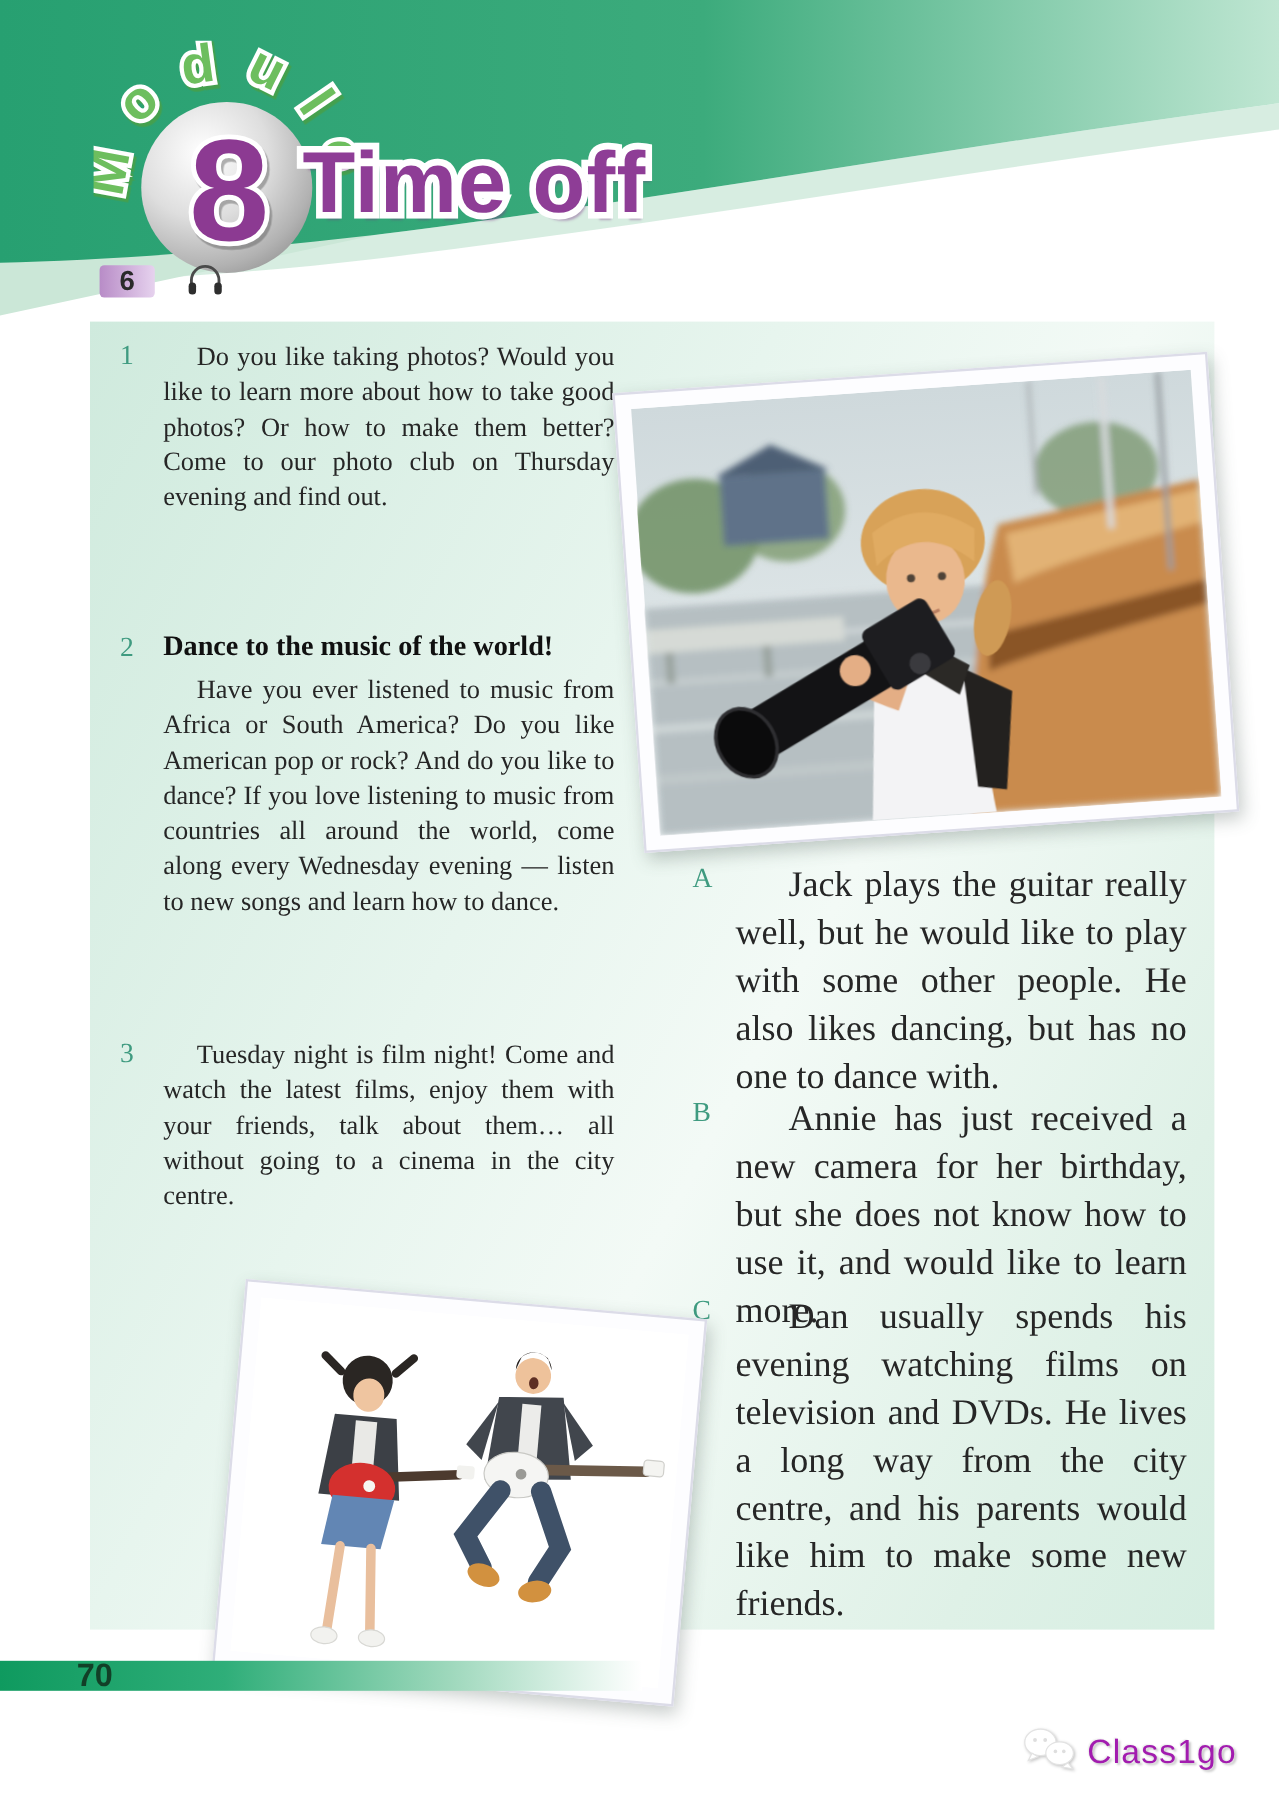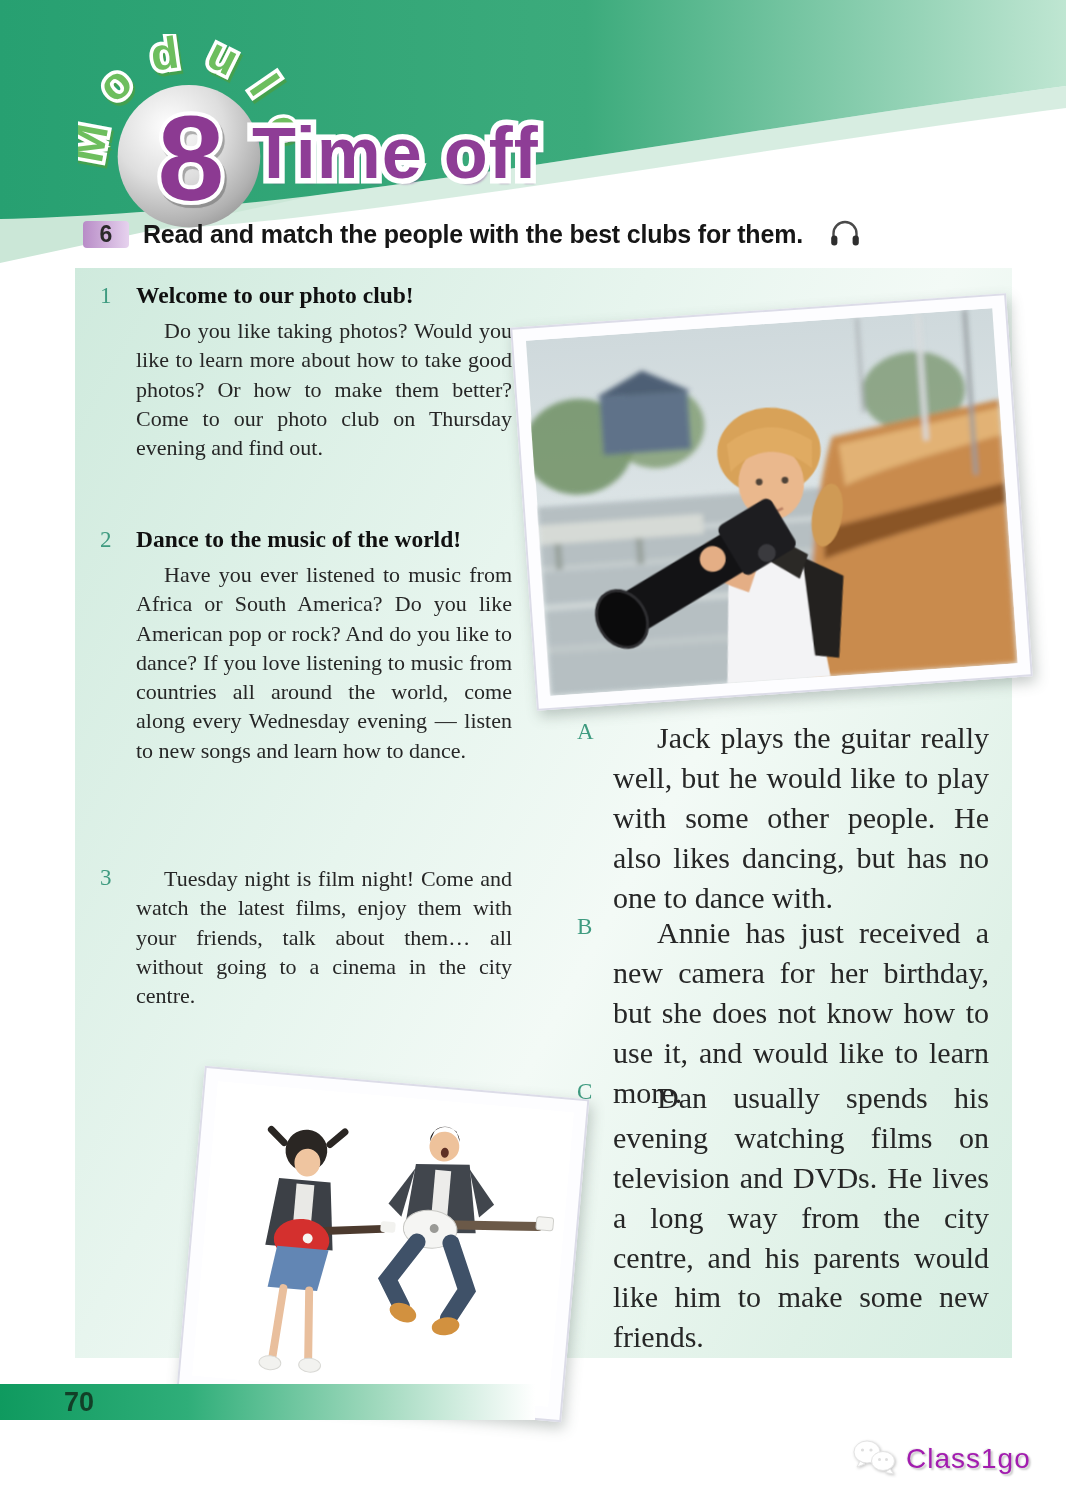--- a/index.html
+++ b/index.html
@@ -35,21 +35,21 @@
   .person .letter{width:22px;flex:none;font-size:23px;color:#3f9b80;padding-top:1px;}
   .person p{margin:0 0 0 14px;flex:1;font-size:30px;line-height:1.33;color:#262626;
     text-align:justify;text-indent:44px;}
   
   .photo{position:absolute;background:#fdfdff;border:2px solid #dcdce8;
     box-shadow:3px 6px 14px rgba(70,85,78,.30);padding:12px;}
   .photo svg{display:block;}
   .photo-girl{left:523px;top:310px;transform:rotate(-4deg);}
   .photo-band{left:190px;top:1082px;transform:rotate(5deg);}
   
-  .pagebar{position:absolute;left:0;top:1384px;width:535px;height:36px;
+  .pagebar{position:absolute;left:0;top:1384px;width:535px;height:25px;
     background:linear-gradient(90deg,#0f9a5f 0%,#2fae79 35%,#9ed8bc 70%,#ffffff 100%);
     display:flex;align-items:center;}
   .pagebar .pnum{margin-left:64px;font-family:"Liberation Sans",sans-serif;
     font-weight:bold;font-size:27px;color:#123f27;}
   .watermark{position:absolute;left:852px;top:1438px;display:flex;align-items:center;}
   .watermark .wlabel{margin-left:8px;font-family:"Liberation Sans",sans-serif;font-size:28px;
     color:#a21caf;text-shadow:2px 2px 2px #c8c8c8, -1px -1px 1px #efefef;letter-spacing:1px;}
 </style>
 </head>
 <body>
@@ -84,36 +84,34 @@
   </text>
 </svg>
 
 <div class="timeoff">
   <span class="t-stroke" aria-hidden="true">Time off</span>
   <span class="t-fill">Time off</span>
 </div>
 
 <div class="exline">
   <span class="expill">6</span>
-  <span class="exinstr">Read and match the people with the best clubs for them.</span>
   <span class="exaudio">
     <svg width="32" height="30" viewBox="0 0 32 30">
       <path d="M4.5 19 v-4.5 a11.5 11.5 0 0 1 23 0 V19" fill="none" stroke="#4a4a4a" stroke-width="2.4" stroke-linecap="round"></path>
       <rect x="2.2" y="16.5" width="6.2" height="10" rx="3" fill="#2e2e2e"></rect>
       <rect x="23.6" y="16.5" width="6.2" height="10" rx="3" fill="#2e2e2e"></rect>
     </svg>
   </span>
 </div>
 
 <div class="panel">
 
   <div class="club" style="left:25px;top:14px;">
     <span class="num">1</span>
     <div class="ctext">
-      <h3>Welcome to our photo club!</h3>
       <p>Do you like taking photos? Would you like to learn more about how to take good photos? Or how to make them better? Come to our photo club on Thursday evening and find out.</p>
     </div>
   </div>
 
   <div class="club" style="left:25px;top:258px;">
     <span class="num">2</span>
     <div class="ctext">
       <h3>Dance to the music of the world!</h3>
       <p>Have you ever listened to music from Africa or South America? Do you like American pop or rock? And do you like to dance? If you love listening to music from countries all around the world, come along every Wednesday evening — listen to new songs and learn how to dance.</p>
     </div>

